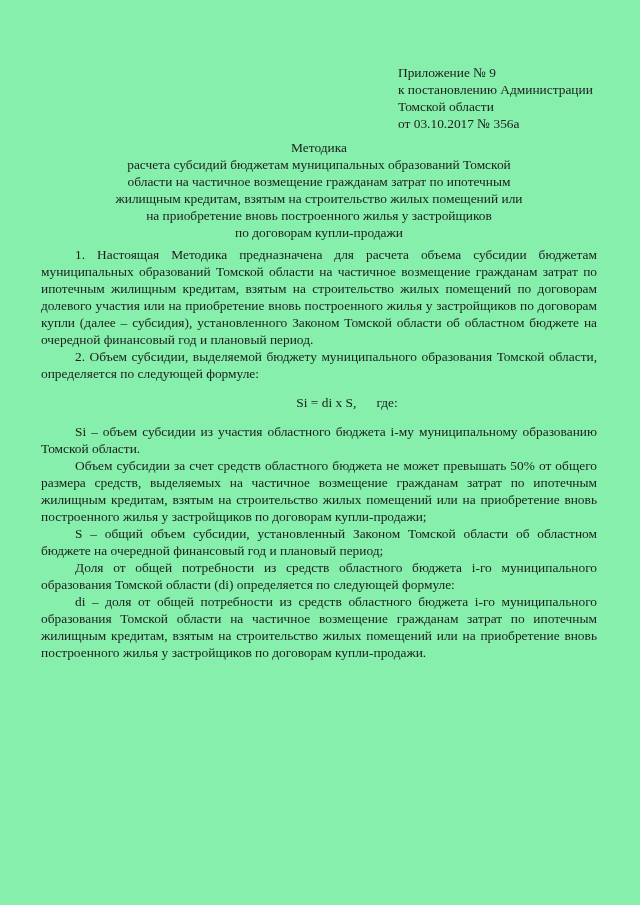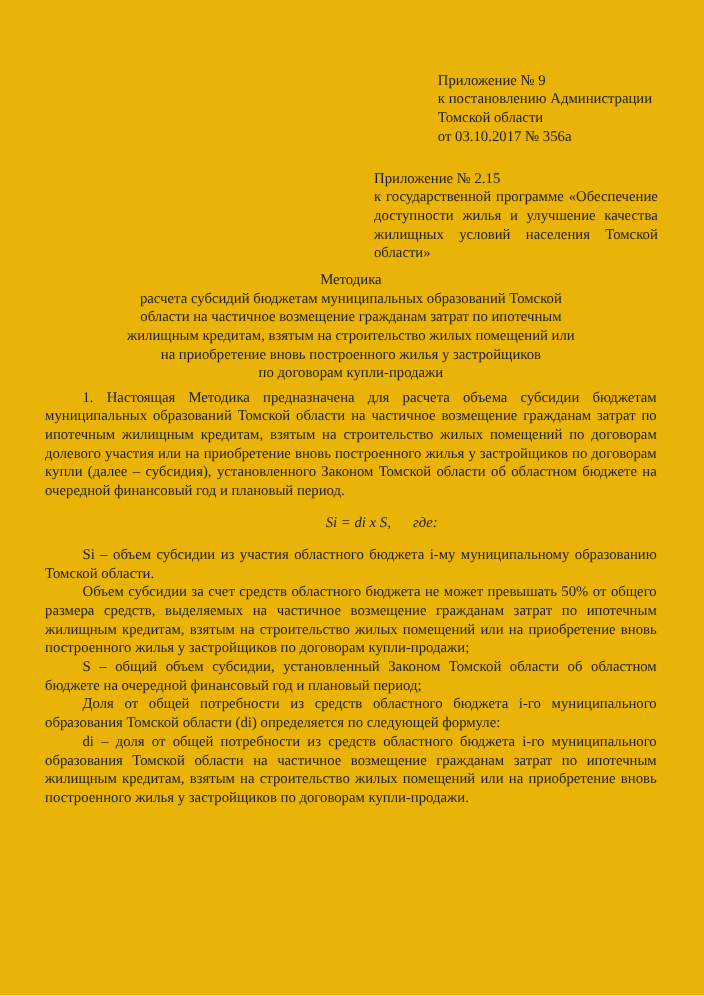--- a/index.html
+++ b/index.html
@@ -1,21 +1,21 @@
 <!DOCTYPE html>
 <html><head>
 <meta charset="utf-8">
 <style>
   html, body { margin: 0; padding: 0; background: #ffffff; }
   .page {
     position: relative;
     width: 640px;
     height: 905px;
     box-sizing: border-box;
-    background: #eab308;
+    background: #86efac;
     color: #1c1c1c;
     font-family: "Liberation Serif", "DejaVu Serif", serif;
     font-size: 13.4px;
     line-height: 17px;
     padding-top: 64px;
     overflow: hidden;
   }
   .hdr1 {
     margin-left: 398px;
     width: 210px;
@@ -38,42 +38,35 @@
     text-align: justify;
     text-indent: 34px;
   }
   .formula {
     margin: 12px 0 12px 41px;
     width: 556px;
     box-sizing: border-box;
     padding-left: 56px;
     text-align: center;
     white-space: pre;
-    font-style: italic;
   }
 </style>
 </head>
 <body>
 
 <div class="page">
 
   <div class="hdr1">Приложение № 9<br>к постановлению Администрации<br>Томской области<br>от 03.10.2017 № 356а</div>
 
-  <div class="hdr2">
-    <div>Приложение № 2.15</div>
-    <div class="stretch">к государственной программе «Обеспечение</div>
-    <div class="stretch">доступности жилья и улучшение качества</div>
-    <div class="stretch">жилищных условий населения Томской</div>
-    <div>области»</div>
-  </div>
 
   <div class="doc-title">Методика<br>расчета субсидий бюджетам муниципальных образований Томской<br>области на частичное возмещение гражданам затрат по ипотечным<br>жилищным кредитам, взятым на строительство жилых помещений или<br>на приобретение вновь построенного жилья у застройщиков<br>по договорам купли-продажи</div>
 
   <p class="para" style="margin-top:5px">1. Настоящая Методика предназначена для расчета объема субсидии бюджетам муниципальных образований Томской области на частичное возмещение гражданам затрат по ипотечным жилищным кредитам, взятым на строительство жилых помещений по договорам долевого участия или на приобретение вновь построенного жилья у застройщиков по договорам купли (далее – субсидия), установленного Законом Томской области об областном бюджете на очередной финансовый год и плановый период.</p>
 
+  <p class="para">2. Объем субсидии, выделяемой бюджету муниципального образования Томской области, определяется по следующей формуле:</p>
 
   <div class="formula">Si = di x S,      где:</div>
 
   <p class="para">Si – объем субсидии из участия областного бюджета i-му муниципальному образованию Томской области.</p>
 
   <p class="para">Объем субсидии за счет средств областного бюджета не может превышать 50% от общего размера средств, выделяемых на частичное возмещение гражданам затрат по ипотечным жилищным кредитам, взятым на строительство жилых помещений или на приобретение вновь построенного жилья у застройщиков по договорам купли-продажи;</p>
 
   <p class="para">S – общий объем субсидии, установленный Законом Томской области об областном бюджете на очередной финансовый год и плановый период;</p>
 
   <p class="para">Доля от общей потребности из средств областного бюджета i-го муниципального образования Томской области (di) определяется по следующей формуле:</p>

